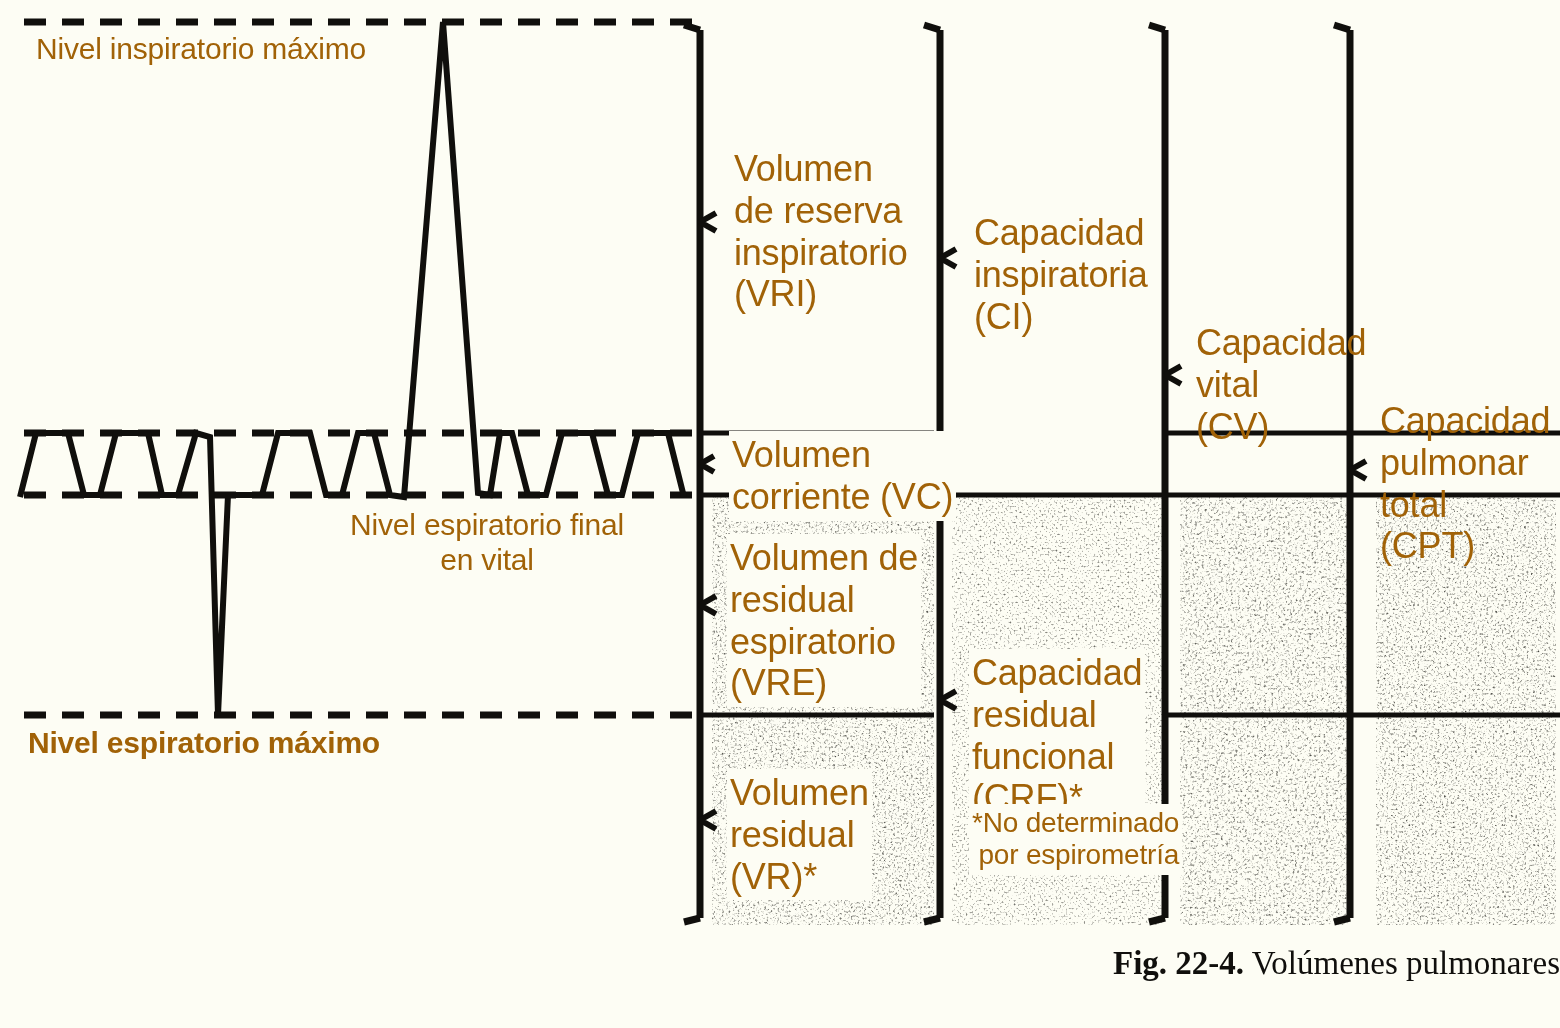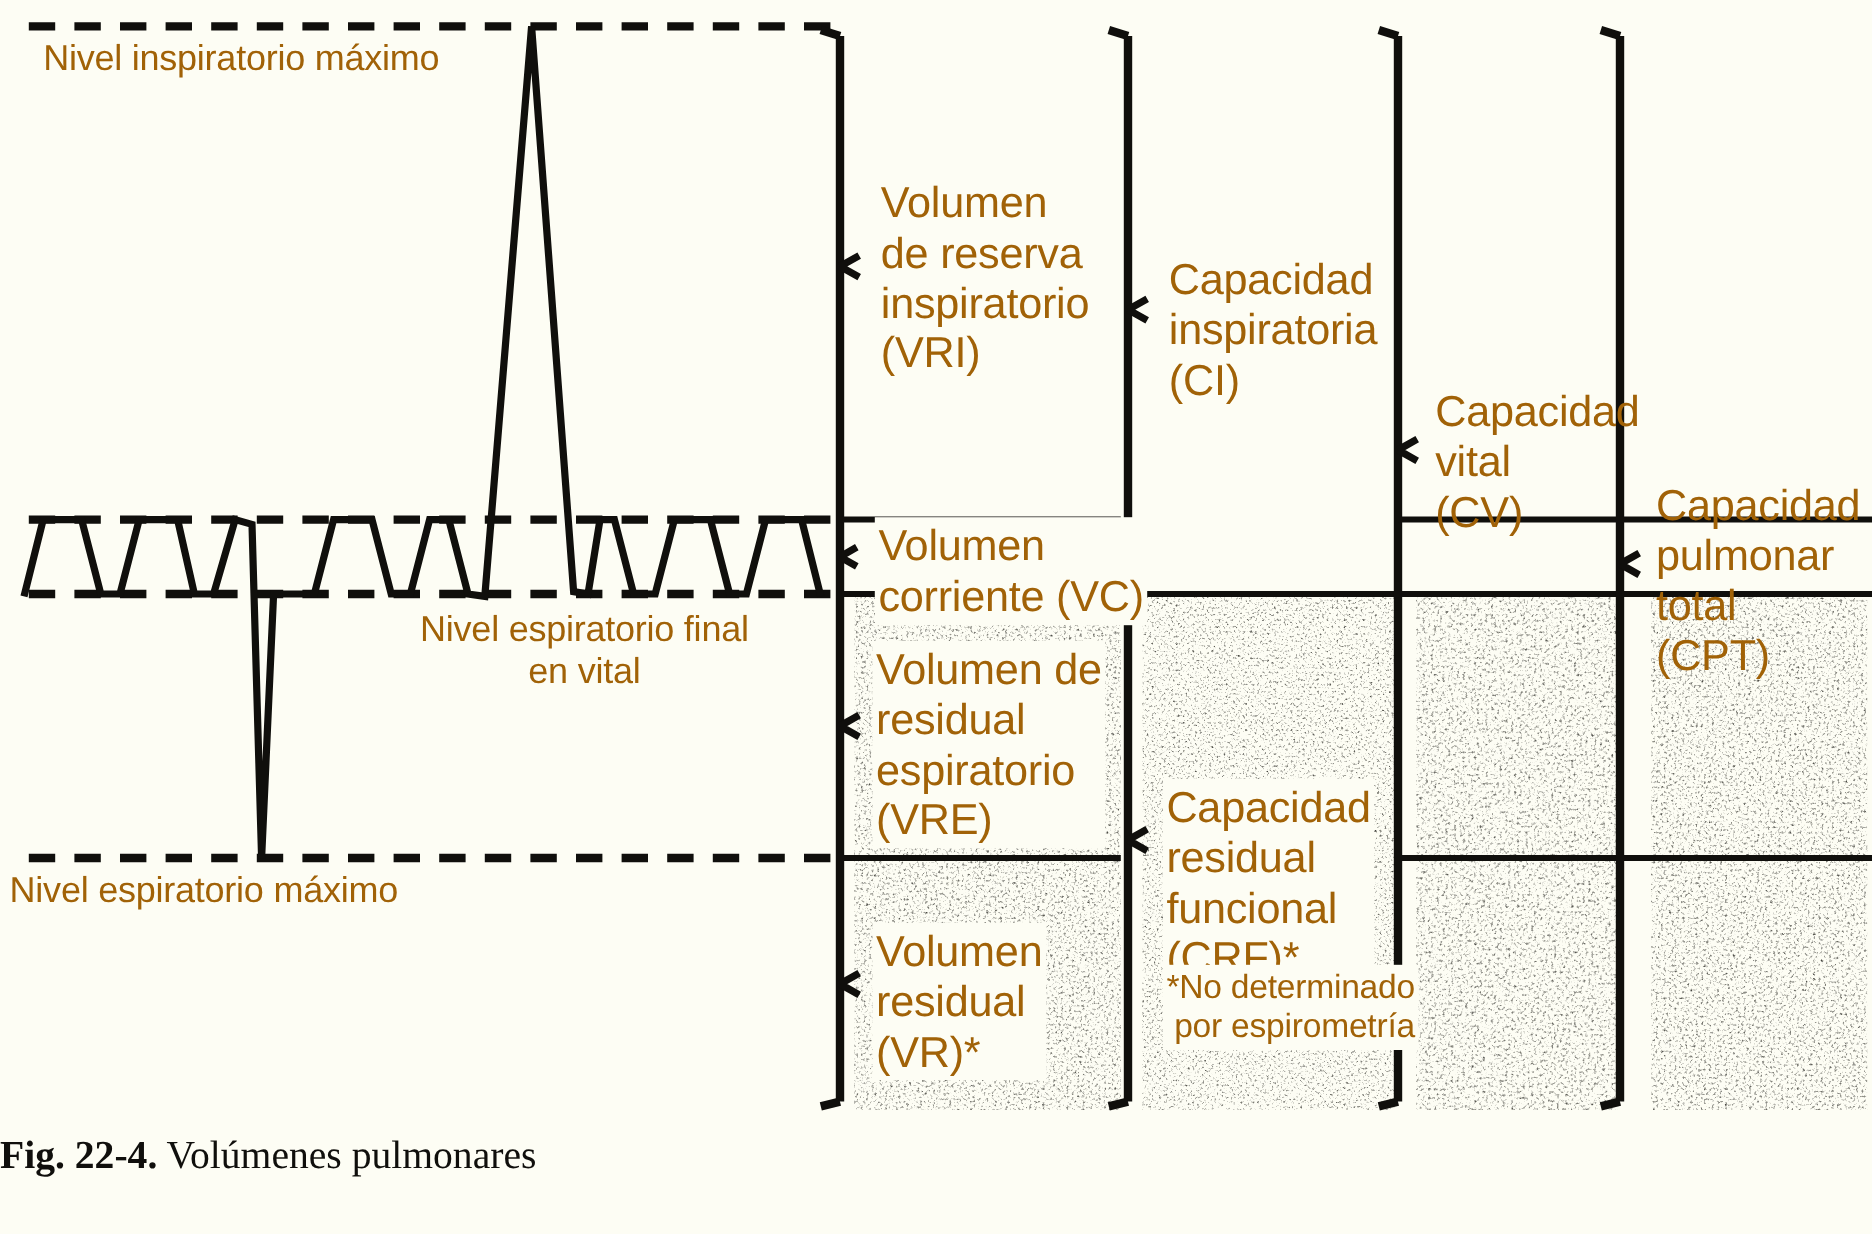--- a/index.html
+++ b/index.html
@@ -26,21 +26,21 @@
   .lbl-col{font-size:36px;}
   .lbl-note{font-size:28px;}
 
   
   .knock{background:#fdfdf4;box-shadow:0 0 0 3px #fdfdf4;}
 
   #caption{
     position:absolute;
     left:0;right:0;
     top:945px;
-    text-align:left;
+    text-align:right;
     font-family:"Liberation Serif", serif;
     font-size:33px;
     color:#100f0c;
   }
   #caption b{font-weight:bold;}
 </style>
 </head>
 <body>
 
 <div id="stage">
@@ -139,21 +139,21 @@
       <path d="M1350 715 L1560 715" stroke-width="5"></path>
       <path d="M1350 470 l16 -9 M1350 470 l16 9" stroke-width="6"></path>
     </g>
   </svg>
 
   <div class="lbl lbl-big" style="left:36px;top:32px;">Nivel inspiratorio máximo</div>
 
   <div class="lbl lbl-big" style="left:312px;top:508px;text-align:center;width:350px;">Nivel espiratorio final
 en vital</div>
 
-  <div class="lbl lbl-big" style="left:8px;top:726px;">Nivel espiratorio máximo</div>
+  <div class="lbl lbl-big" style="left:28px;top:726px;font-weight:bold;">Nivel espiratorio máximo</div>
 
   <div class="lbl lbl-col" style="left:734px;top:148px;">Volumen
 de reserva
 inspiratorio
 (VRI)</div>
 
   <div class="lbl lbl-col knock" style="left:732px;top:434px;">Volumen
 corriente (VC)</div>
 
   <div class="lbl lbl-col knock" style="left:730px;top:537px;">Volumen de

